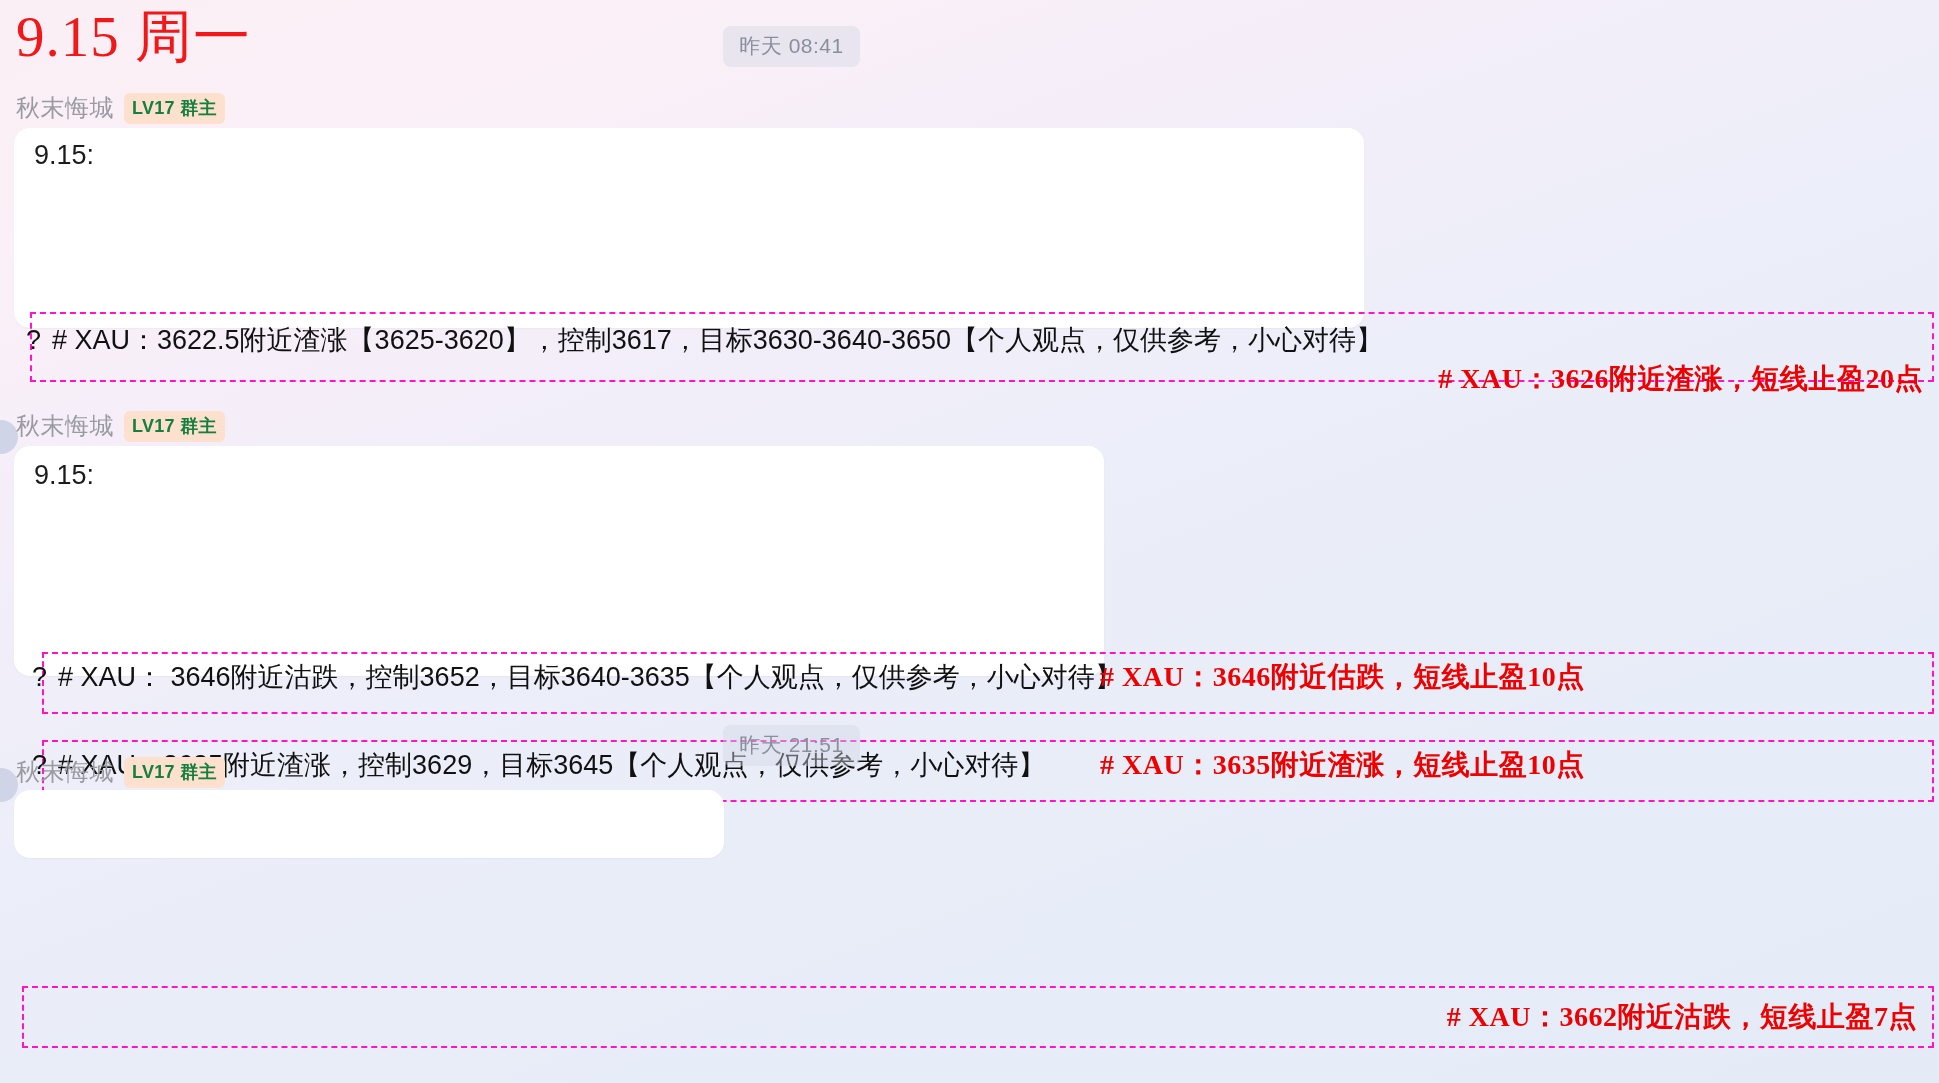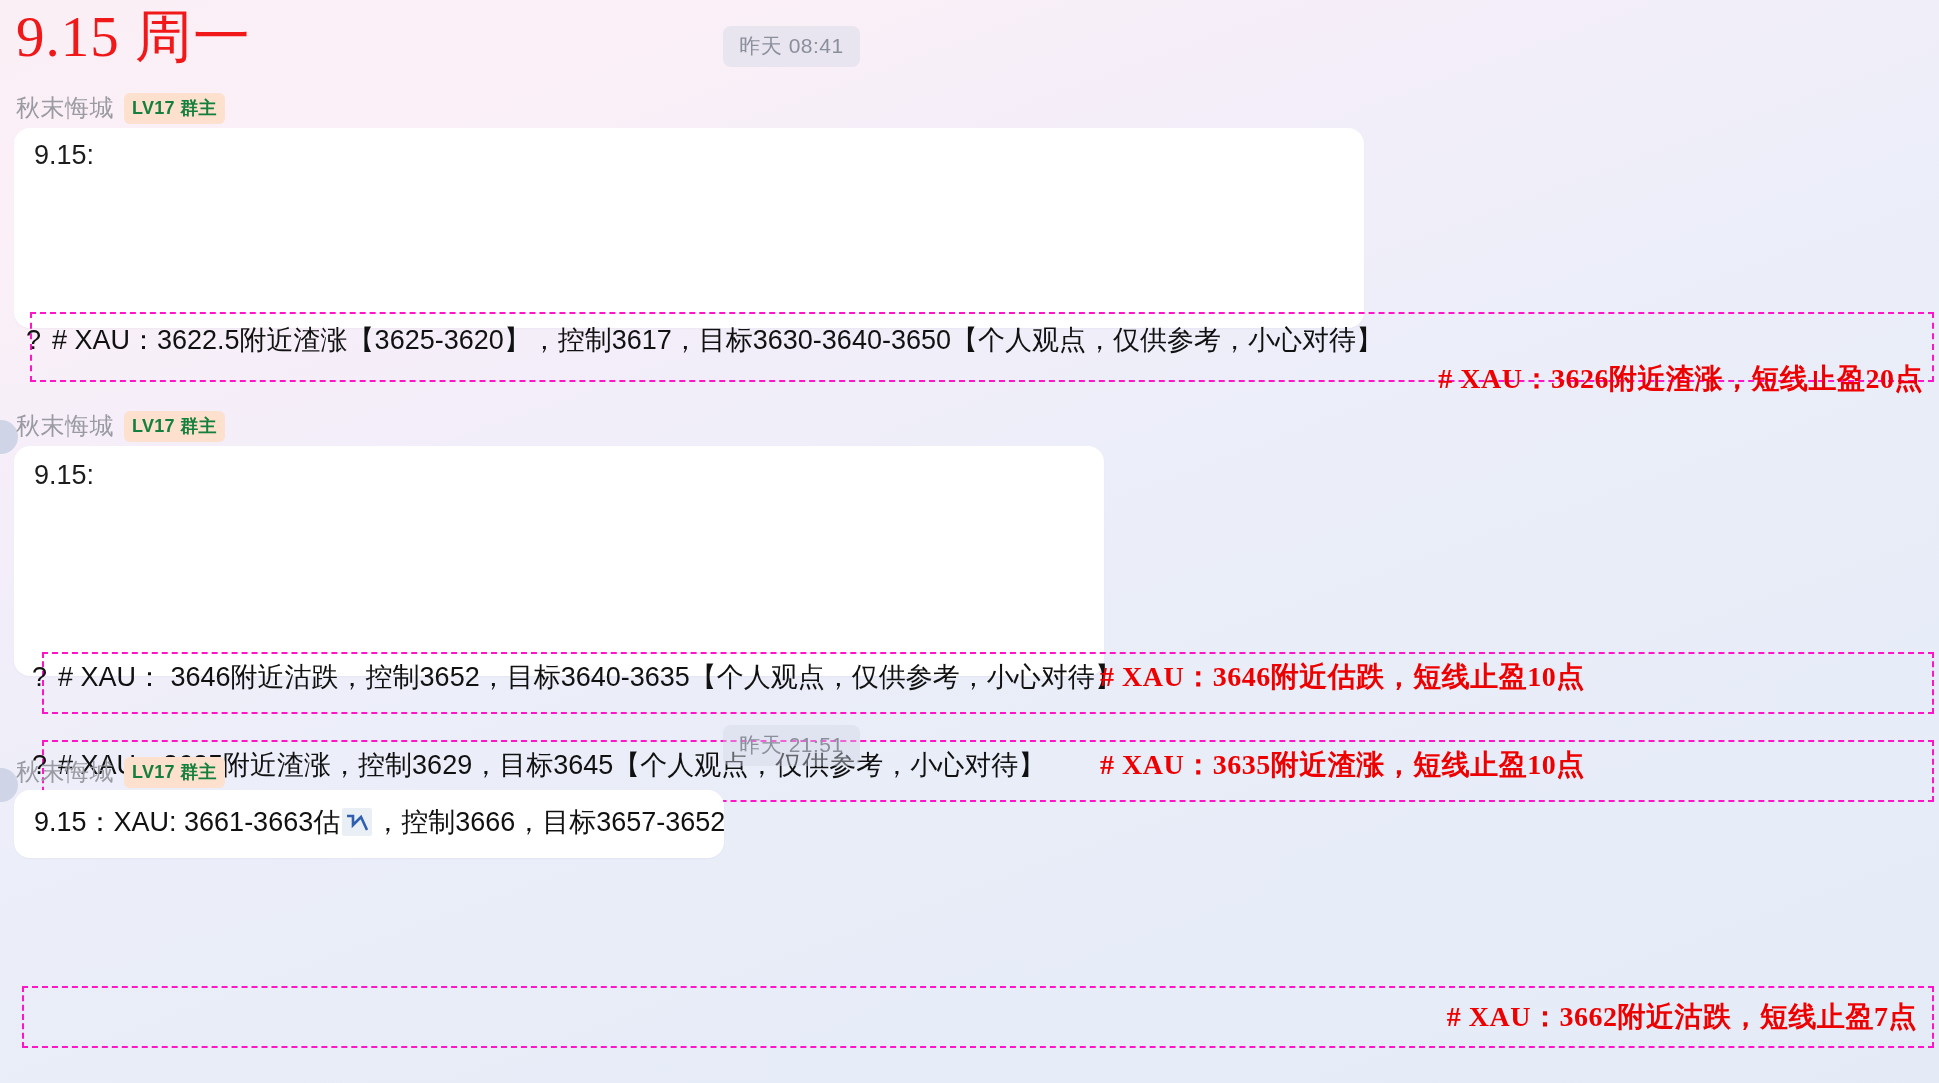--- a/index.html
+++ b/index.html
@@ -226,22 +226,16 @@
 
   <div class="sender" style="left:16px; top:756px;">
     <span class="sender-name">秋末悔城</span>
     <span class="sender-badge">LV17 群主</span>
   </div>
 
   <div class="bubble" style="left:14px; top:790px; width:710px; height:68px;"></div>
 
   <div class="dash-box" style="left:22px; top:986px; width:1912px; height:62px;"></div>
 
-  <div class="msg-text" style="left:34px; top:805px;">
-    <span>9.15：XAU: 3661-3663估</span><span class="emoji-chart"><svg width="30" height="28" viewBox="0 0 30 28">
-          <rect x="0" y="0" width="30" height="28" rx="3" fill="#eaeef5"></rect>
-          <polyline points="5,8 11,8 11,17 19,9 25,22" fill="none" stroke="#2f5fb0" stroke-width="2.6" stroke-linejoin="miter" stroke-linecap="butt"></polyline>
-        </svg></span><span>，控制3666，目标3657-3652</span>
-  </div>
 
   <div class="red-note" style="right:22px; top:1000px;"># XAU：3662附近沽跌，短线止盈7点</div>
 
 </div>
 
 </body></html>

